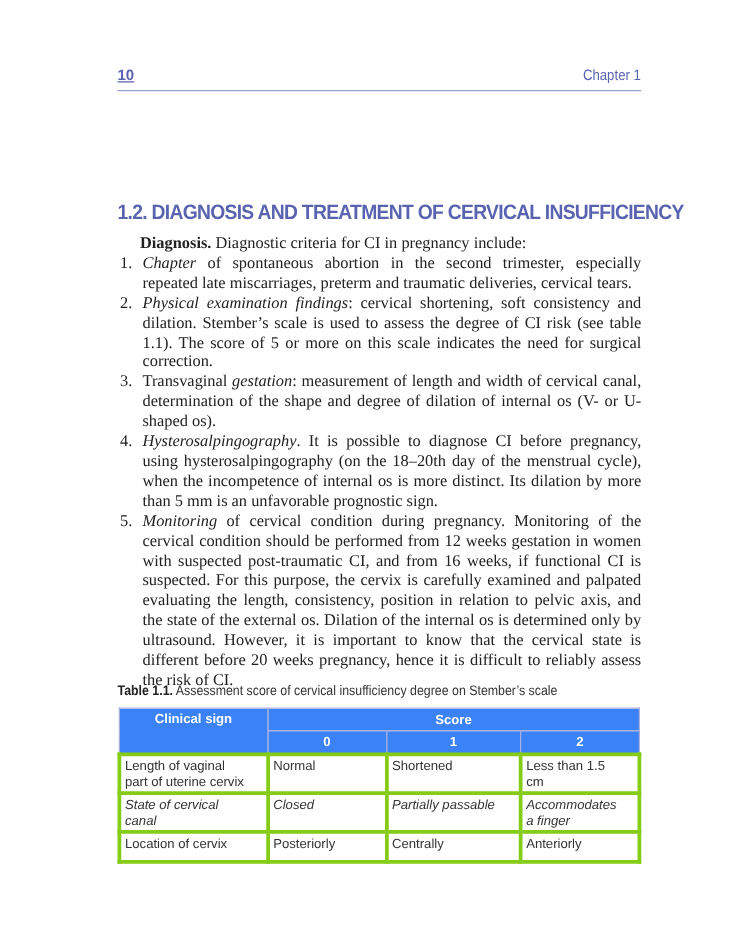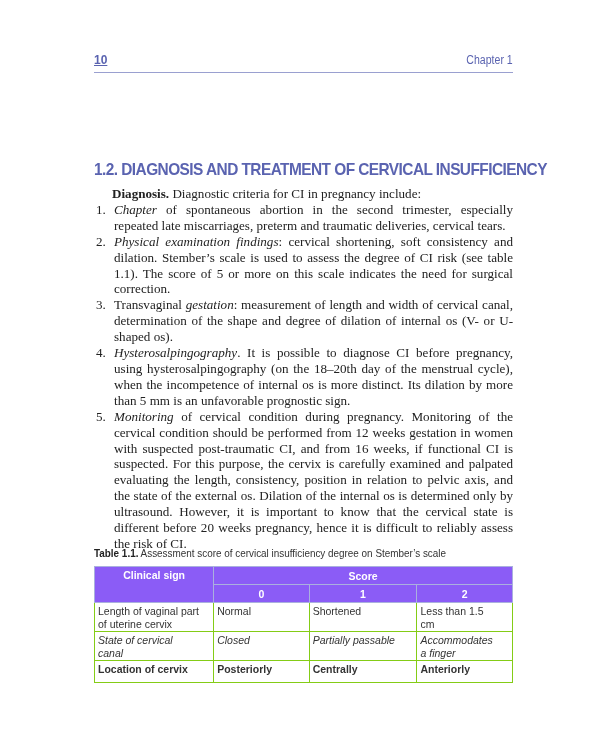--- a/index.html
+++ b/index.html
@@ -15,24 +15,24 @@
     .indent { text-indent:18px; }
     h2 { position:absolute; left:94px; top:160px; margin:0; font-family:"Liberation Sans", sans-serif; font-weight:bold; font-size:16.6px; color:#5a63b0; letter-spacing:-0.6px; white-space:nowrap; transform:scaleX(0.93); transform-origin:left; }
     .diag { top:186px; }
     .diag .lead { margin:0 0 0 18px; }
     ol { margin:0; padding:0; list-style:none; }
     ol li { position:relative; padding-left:18px; margin-left:2px; }
     ol li .num { position:absolute; left:0; top:0; }
     .tcap { position:absolute; left:94px; top:547px; font-family:"Liberation Sans", sans-serif; font-size:11px; color:#333; white-space:nowrap; transform:scaleX(0.9); transform-origin:left; }
     .tcap b { color:#222; }
     table { position:absolute; left:94px; top:566px; width:419px; border-collapse:collapse; font-family:"Liberation Sans", sans-serif; font-size:10.5px; }
-    th { background:#8b5cf6; color:#ffffff; font-weight:bold; border:1px solid #aab0de; height:17px; padding:0; text-align:center; }
-    td { border:1px solid #84cc16; color:#333; vertical-align:top; padding:2px 13px 0 3px; line-height:13px; }
+    th { background:#3b82f6; color:#ffffff; font-weight:bold; border:1px solid #aab0de; height:17px; padding:0; text-align:center; }
+    td { border:3px solid #84cc16; color:#333; vertical-align:top; padding:2px 13px 0 3px; line-height:13px; }
     .c0 { width:115px; } .c1 { width:92px; } .c2 { width:104px; } .c3 { width:92px; }
-    tr.r1 td { height:26px; } tr.r2 td { height:26px;font-style:italic; } tr.r3 td { height:19px;font-weight:bold; }
+    tr.r1 td { height:26px; } tr.r2 td { height:26px;font-style:italic; } tr.r3 td { height:19px; }
   </style>
 </head>
 <body>
 
 <div class="page">
 
   <div class="runhead">
     <span class="pg">10</span>
     <span class="ch">Chapter 1</span>
   </div>

